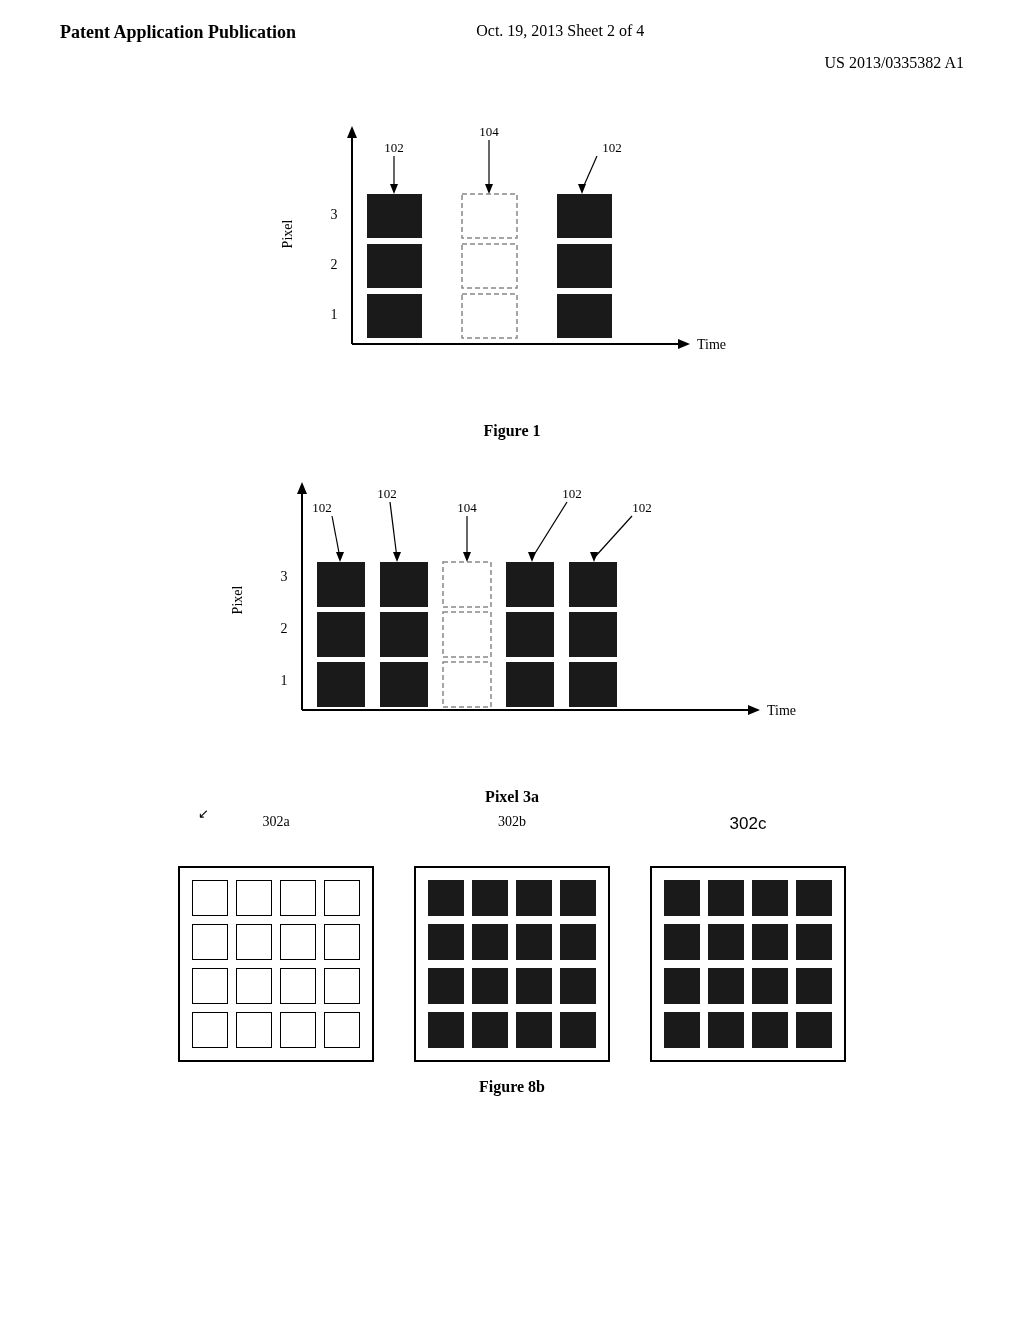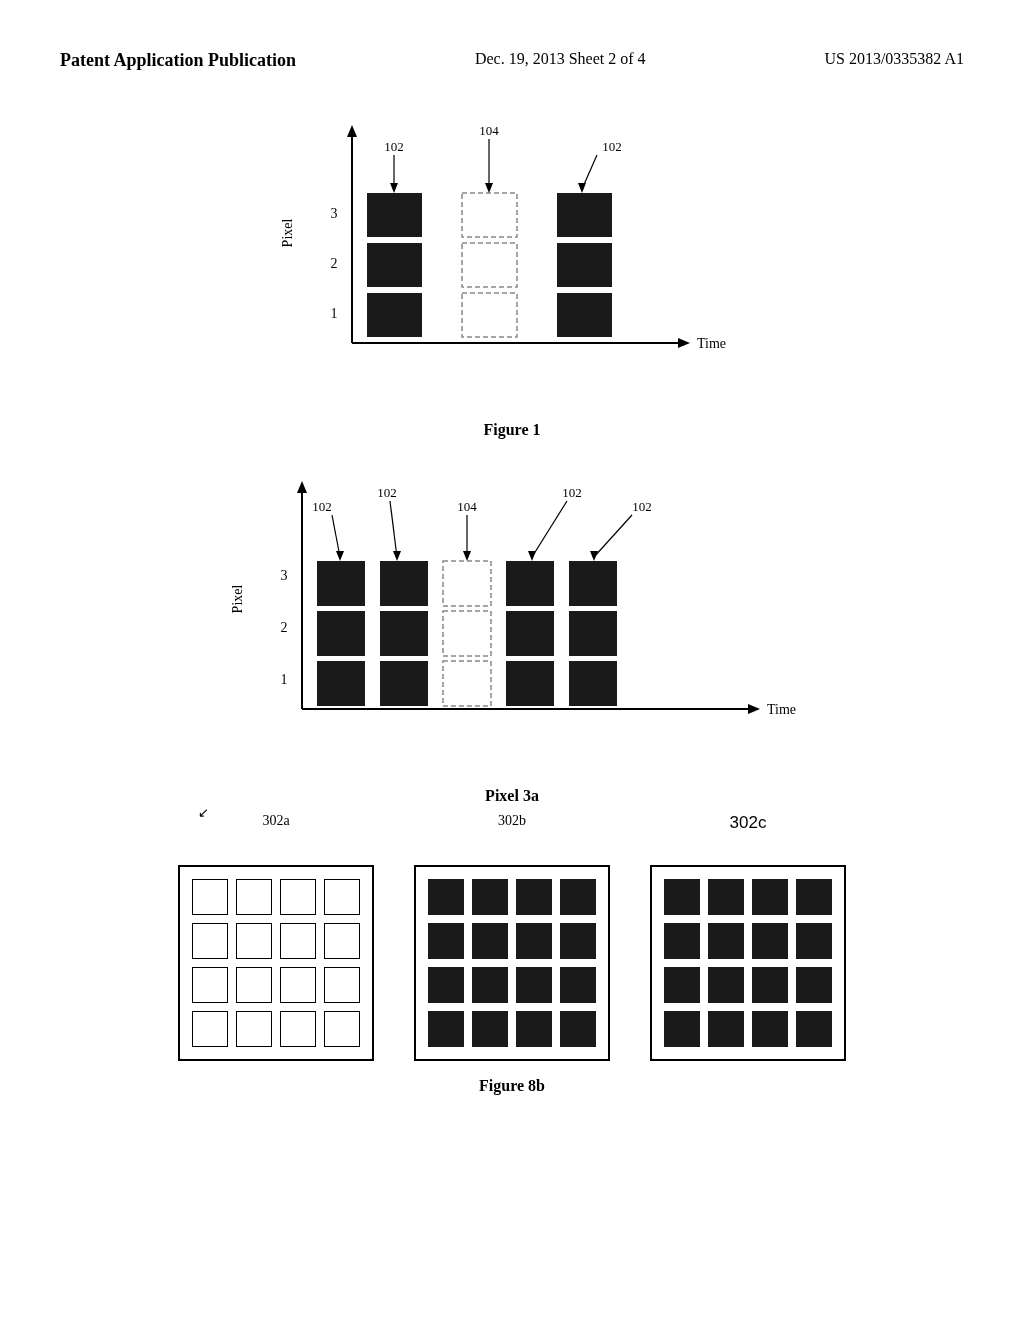--- a/index.html
+++ b/index.html
@@ -10,37 +10,38 @@
       min-height: 1320px;
       position: relative;
       overflow-x: hidden;
     }
 
     
     .header {
       display: flex;
       justify-content: space-between;
       align-items: flex-start;
-      padding: 48px 60px 20px 60px;
+      padding: 20px 60px 20px 60px;
       border-bottom: none;
     }
     .header-left {
       font-size: 18px;
       font-weight: bold;
       line-height: 1.4;
     }
     .header-center {
       font-size: 16px;
       text-align: center;
       line-height: 1.4;
     }
     .header-right {
       font-size: 16px;
       text-align: right;
       line-height: 1.4;
+      margin-top: 32px;
     }
 
     
     .content {
       padding: 20px 60px;
       display: flex;
       flex-direction: column;
       align-items: center;
       gap: 30px;
     }
@@ -105,21 +106,21 @@
     
     svg text {
       font-family: 'Times New Roman', Times, serif;
     }
   </style>
 </head>
 <body>
 
 <div class="header">
   <div class="header-left">Patent Application Publication</div>
-  <div class="header-center">Dec. 19, 2013   Sheet 2 of 4</div>
+  <div class="header-center">Oct. 19, 2013   Sheet 2 of 4</div>
   <div class="header-right">US 2013/0335382 A1</div>
 </div>
 
 <div class="content">
 
   <div class="figure-container">
     <svg width="480" height="300">
 
       <line x1="80" y1="20" x2="80" y2="230" stroke="#000" stroke-width="2"></line>
 

